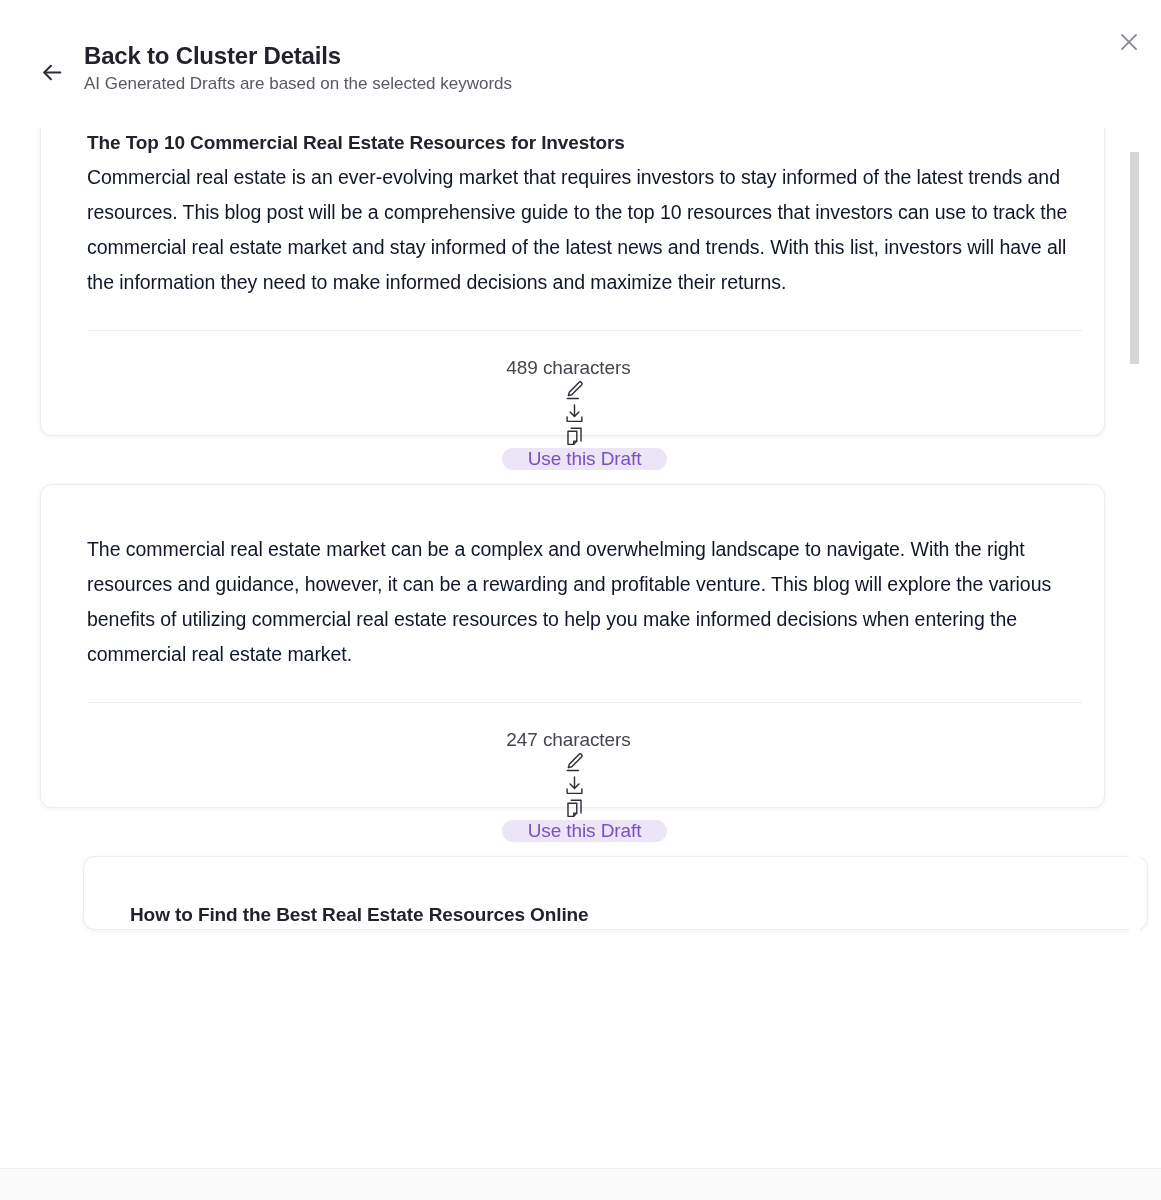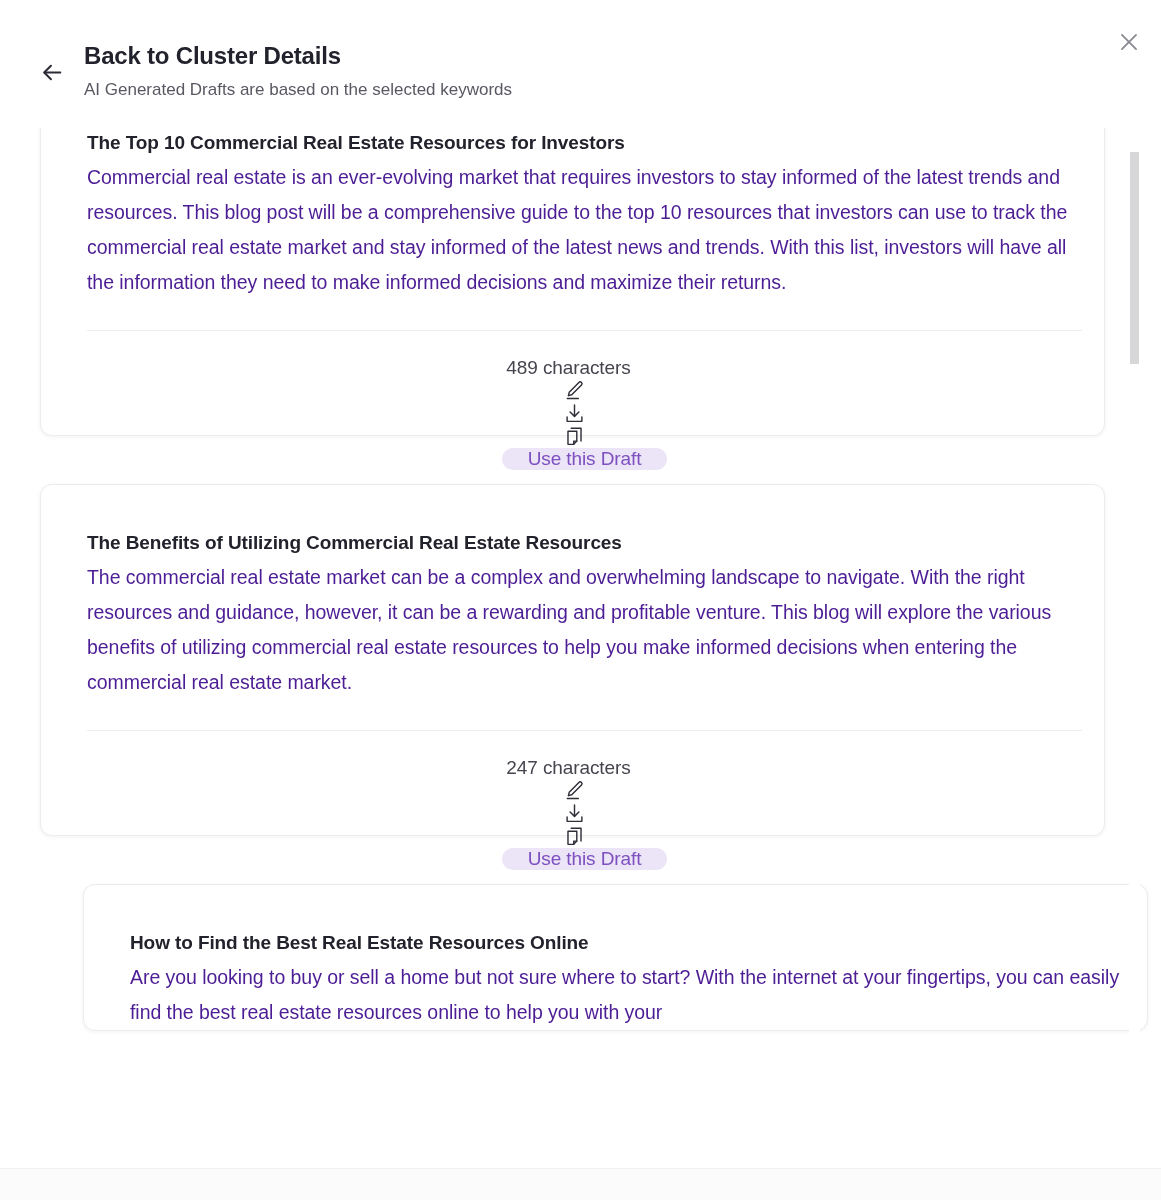--- a/index.html
+++ b/index.html
@@ -56,21 +56,21 @@
     color: #22222c;
     letter-spacing: -0.2px;
     line-height: 32px;
   }
 
   .header-subtitle {
     font-size: 17px;
     font-weight: normal;
     color: #585862;
     line-height: 24px;
-    margin-top: 6px;
+    margin-top: 0;
     text-align: center;
   }
 
   .close-btn {
     position: absolute;
     right: 22px;
     top: 24px;
     width: 36px;
     height: 36px;
     display: flex;
@@ -114,21 +114,21 @@
     font-size: 19px;
     font-weight: bold;
     color: #22222c;
     line-height: 28px;
     letter-spacing: -0.1px;
   }
 
   .card-body {
     font-size: 19.5px;
     font-weight: normal;
-    color: #4c1d95;
+    color: #0f172a;
     line-height: 35px;
     margin-top: 3px;
     letter-spacing: -0.05px;
   }
 
   .card-divider {
     height: 1px;
     background: #ececee;
     margin-top: 30px;
     width: 100%;
@@ -273,21 +273,20 @@
             </svg>
           </div>
 
           <div class="spacer"></div>
 
           <button class="use-draft-btn">Use this Draft</button>
         </div>
       </div>
 
       <div class="card">
-        <div class="card-title">The Benefits of Utilizing Commercial Real Estate Resources</div>
         <div class="card-body">The commercial real estate market can be a complex and overwhelming landscape to navigate. With the right resources and guidance, however, it can be a rewarding and profitable venture. This blog will explore the various benefits of utilizing commercial real estate resources to help you make informed decisions when entering the commercial real estate market.</div>
         <div class="card-divider"></div>
         <div class="card-footer">
           <div class="char-count">247 characters</div>
 
           <div class="icon-btn">
             <svg width="23" height="23" viewBox="0 0 24 24" fill="none" stroke="currentColor" stroke-width="1.5" stroke-linecap="round" stroke-linejoin="round">
               <path d="M16.6 3.6a1.9 1.9 0 0 1 2.7 2.7L9.1 16.5l-3.5.9.9-3.5z"></path>
               <line x1="4.5" y1="20.4" x2="16" y2="20.4"></line>
             </svg>
@@ -310,21 +309,20 @@
           </div>
 
           <div class="spacer"></div>
 
           <button class="use-draft-btn">Use this Draft</button>
         </div>
       </div>
 
       <div class="card partial">
         <div class="card-title">How to Find the Best Real Estate Resources Online</div>
-        <div class="card-body">Are you looking to buy or sell a home but not sure where to start? With the internet at your fingertips, you can easily find the best real estate resources online to help you with your</div>
       </div>
 
     </div>
   </div>
 
   <div class="scrollbar-track">
     <div class="scrollbar-thumb"></div>
   </div>
 
   <div class="bottom-strip"></div>

